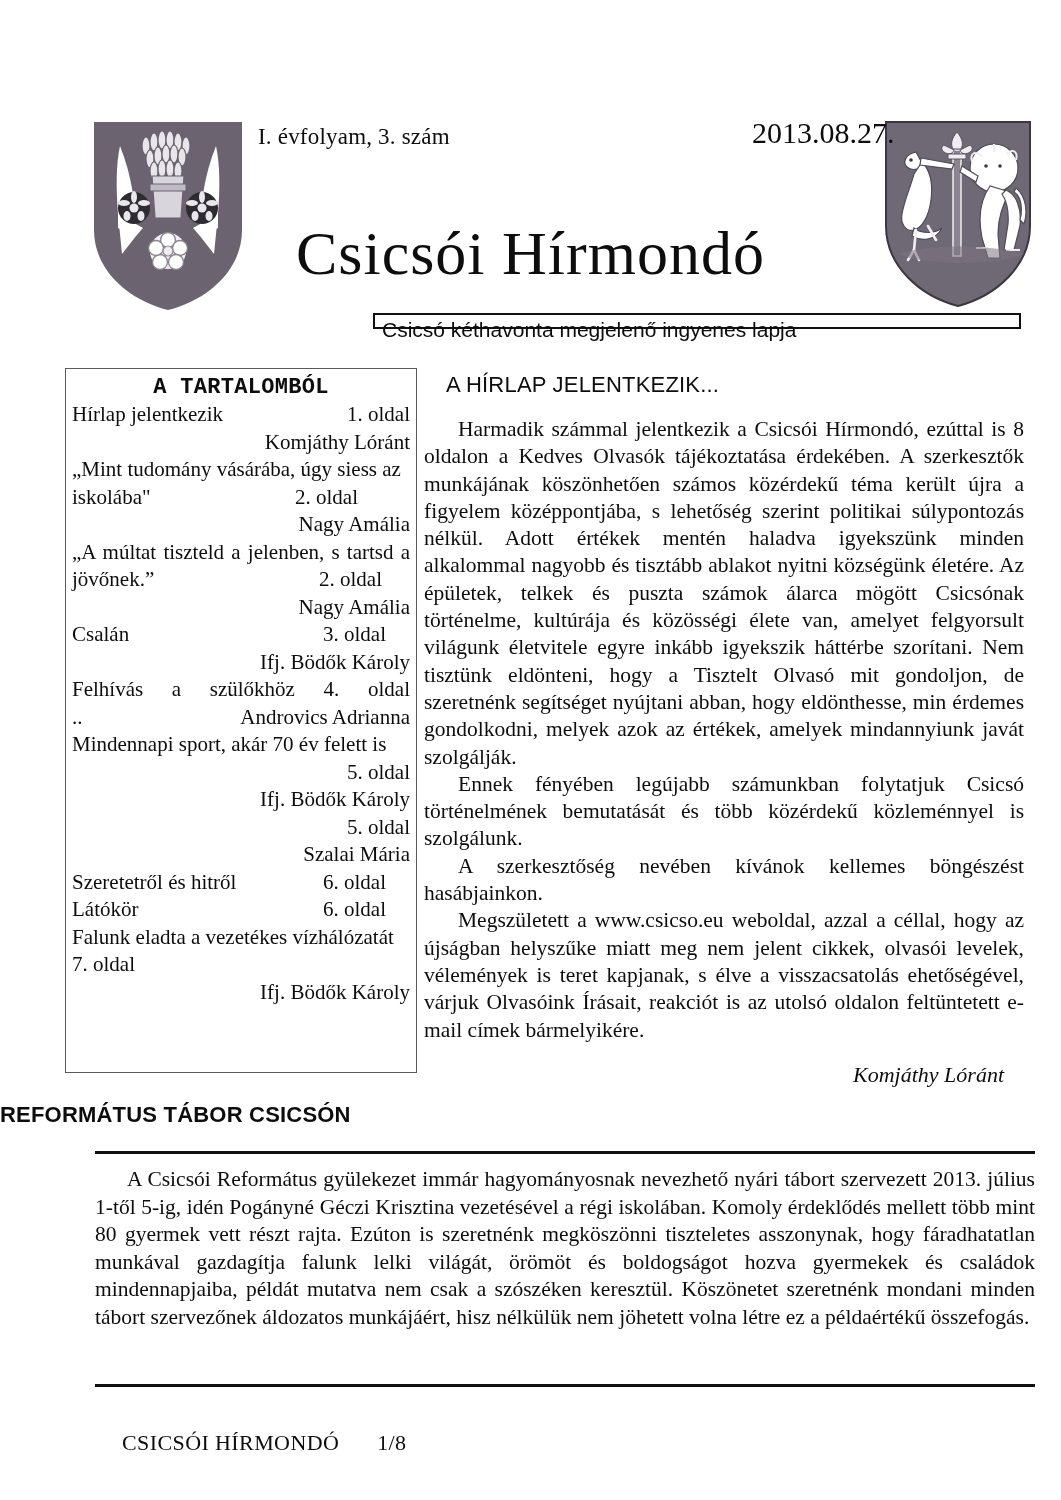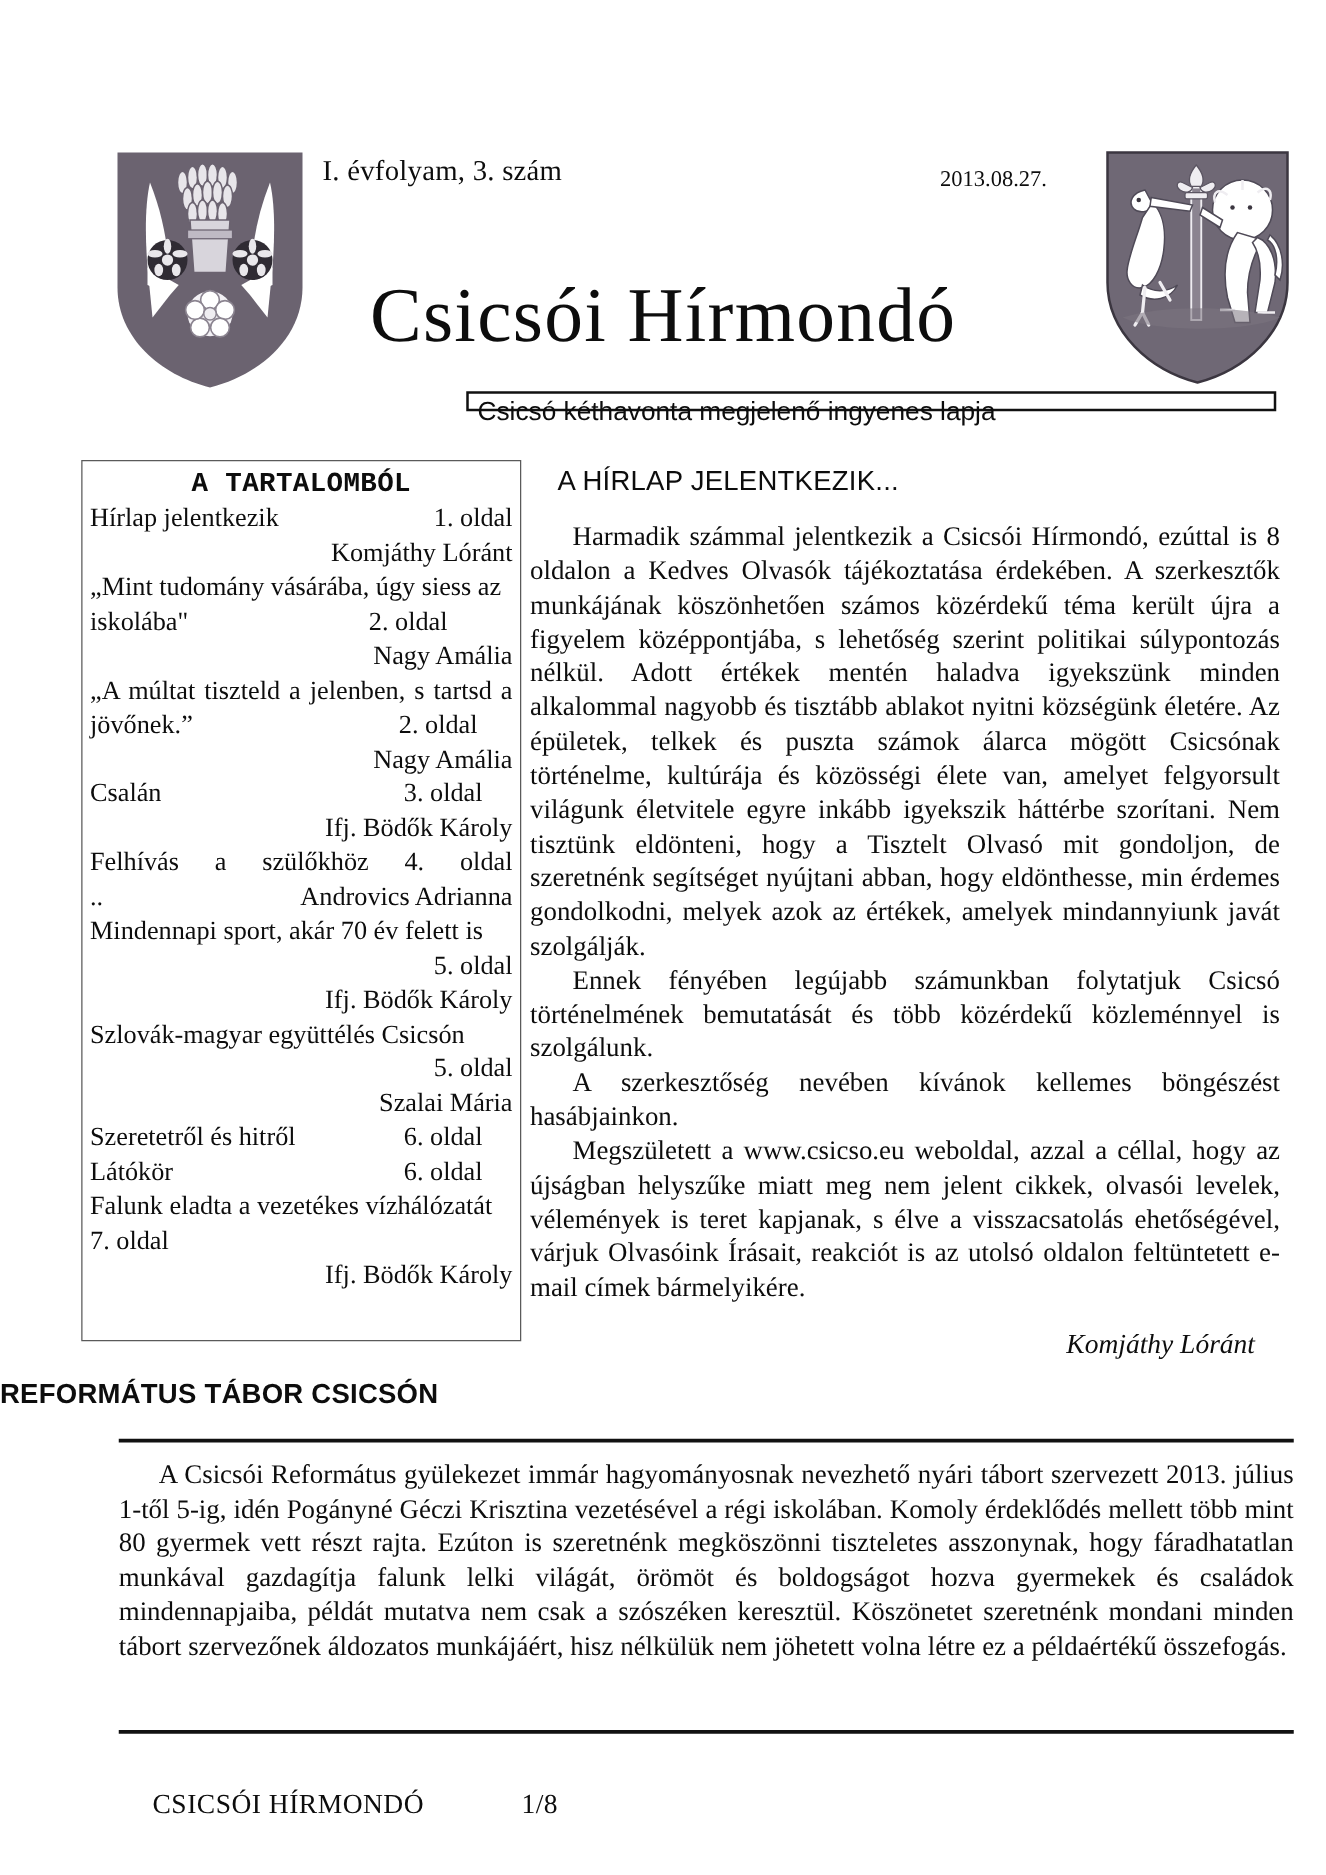--- a/index.html
+++ b/index.html
@@ -34,22 +34,22 @@
   .crest svg { display: block; width: 100%; height: 100%; }
 
   .issue-line {
     position: absolute;
     left: 258px; top: 124px;
     font-size: 23px;
     letter-spacing: .2px;
   }
   .issue-date {
     position: absolute;
-    left: 752px; top: 133px;
-    font-size: 18px;
+    left: 752px; top: 116px;
+    font-size: 30px;
   }
 
   .masthead-title {
     position: absolute;
     left: 0; top: 222px;
     width: 1061px;
     text-align: center;
     font-size: 62px;
     line-height: 1;
     letter-spacing: 1px;
@@ -167,21 +167,21 @@
   }
 
   
   .footer {
     position: absolute;
     left: 122px; top: 1430px;
     width: 400px;
     font-size: 22px;
     letter-spacing: .4px;
   }
-  .footer .pg { margin-left: 72px; }
+  .footer .pg { margin-left: 32px; }
 </style>
 </head>
 <body>
 
 <div class="page">
 
   <div class="crest left">
     <svg viewBox="0 0 160 196" xmlns="http://www.w3.org/2000/svg">
       <path d="M6 4 H154 V112 C154 152 120 182 80 192 C40 182 6 152 6 112 Z" fill="#6b6370"></path>
 
@@ -338,21 +338,20 @@
     </div>
     <div class="toc-line sp">
       <span>..</span>
       <span>Androvics Adrianna</span>
     </div>
 
     <div class="toc-line">Mindennapi sport, akár 70 év felett is</div>
     <div class="toc-line r">5. oldal</div>
     <div class="toc-line r">Ifj. Bödők Károly</div>
 
-    <div class="toc-line">Szlovák-magyar együttélés Csicsón</div>
     <div class="toc-line r">5. oldal</div>
     <div class="toc-line r">Szalai Mária</div>
 
     <div class="toc-line sp">
       <span>Szeretetről és hitről</span>
       <span style="margin-right:24px">6. oldal</span>
     </div>
 
     <div class="toc-line sp">
       <span>Látókör</span>

